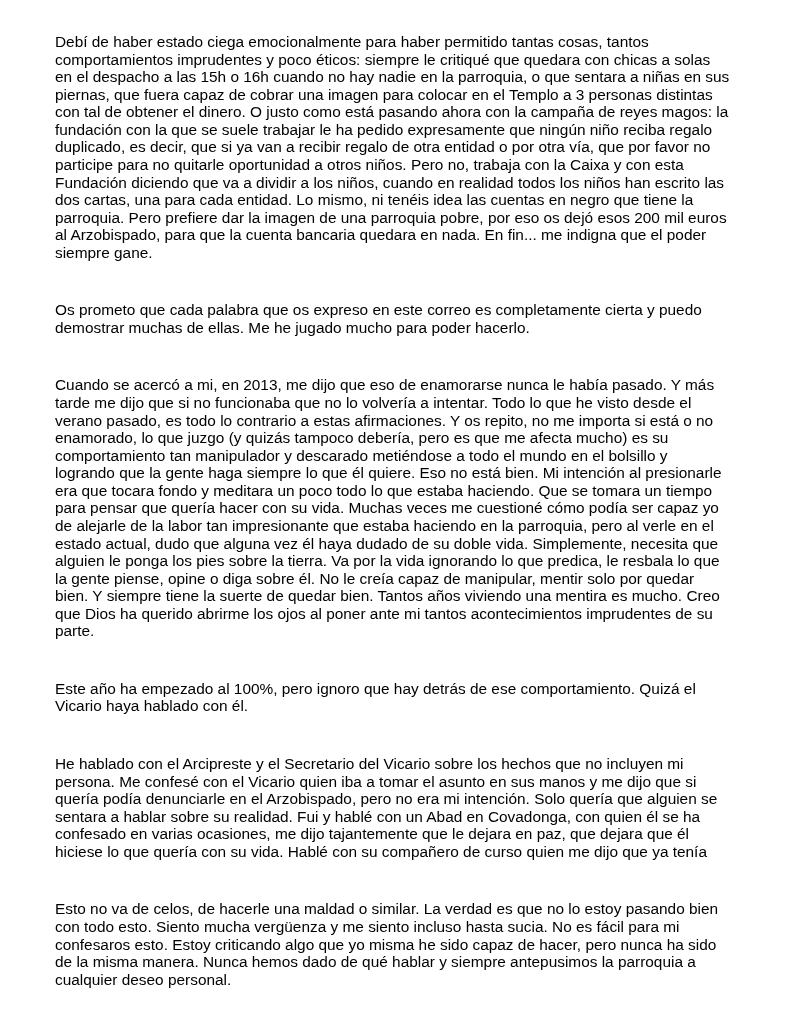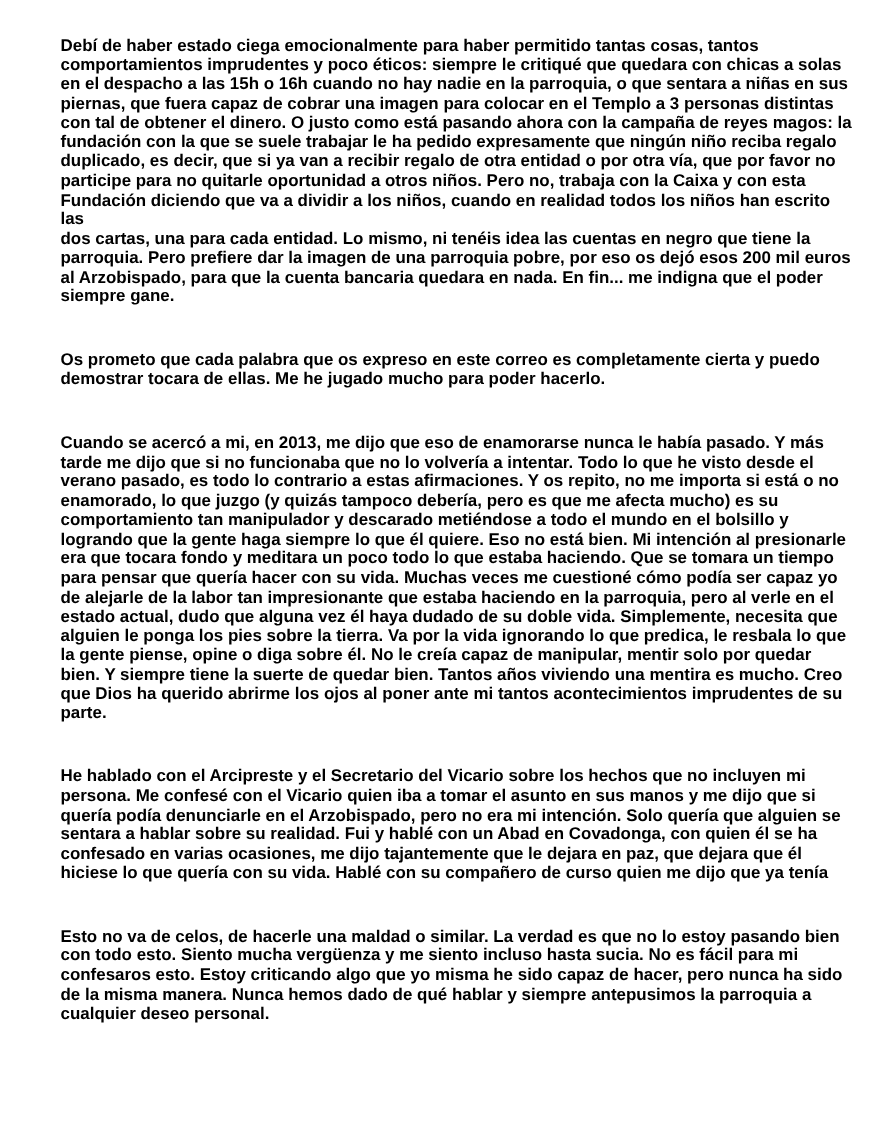--- a/index.html
+++ b/index.html
@@ -20,21 +20,20 @@
     width: 722px;
     color: #000000;
     font-family: "Liberation Sans", sans-serif;
     font-size: 15.4px;
     line-height: 17.56px;
   }
   .doc-page p {
     margin: 0 0 40px 0;
     padding: 0;
     white-space: pre-line; 
-    font-weight: bold;
     -webkit-font-smoothing: antialiased;
   }
 </style>
 </head>
 <body>
 
 <div class="doc-page">
   <p>Debí de haber estado ciega emocionalmente para haber permitido tantas cosas, tantos
 comportamientos imprudentes y poco éticos: siempre le critiqué que quedara con chicas a solas
 en el despacho a las 15h o 16h cuando no hay nadie en la parroquia, o que sentara a niñas en sus
@@ -42,36 +41,38 @@
 con tal de obtener el dinero. O justo como está pasando ahora con la campaña de reyes magos: la
 fundación con la que se suele trabajar le ha pedido expresamente que ningún niño reciba regalo
 duplicado, es decir, que si ya van a recibir regalo de otra entidad o por otra vía, que por favor no
 participe para no quitarle oportunidad a otros niños. Pero no, trabaja con la Caixa y con esta
 Fundación diciendo que va a dividir a los niños, cuando en realidad todos los niños han escrito las
 dos cartas, una para cada entidad.  Lo mismo, ni tenéis idea las cuentas en negro que tiene la
 parroquia. Pero prefiere dar la imagen de una parroquia pobre, por eso os dejó esos 200 mil euros
 al Arzobispado, para que la cuenta bancaria quedara en nada. En fin... me indigna que el poder
 siempre gane.</p>
   <p>Os prometo que cada palabra que os expreso en este correo es completamente cierta y puedo
-demostrar tocara de ellas. Me he jugado mucho para poder hacerlo.</p>
+demostrar muchas de ellas. Me he jugado mucho para poder hacerlo.</p>
   <p>Cuando se acercó a mi, en 2013, me dijo que eso de enamorarse nunca le había pasado. Y más
 tarde me dijo que si no funcionaba que no lo volvería a intentar. Todo lo que he visto desde el
 verano pasado, es todo lo contrario a estas afirmaciones. Y os repito, no me importa si está o no
 enamorado, lo que juzgo (y quizás tampoco debería, pero es que me afecta mucho) es su
 comportamiento tan manipulador y descarado metiéndose a todo el mundo en el bolsillo y
 logrando que la gente haga siempre lo que él quiere. Eso no está bien. Mi intención al presionarle
 era que tocara fondo y meditara un poco todo lo que estaba haciendo. Que se tomara un tiempo
 para pensar que quería hacer con su vida. Muchas veces me cuestioné cómo podía ser capaz yo
 de alejarle de la labor tan impresionante que estaba haciendo en la parroquia, pero al verle en el
 estado actual, dudo que alguna vez él haya dudado de su doble vida. Simplemente, necesita que
 alguien le ponga los pies sobre la tierra. Va por la vida ignorando lo que predica, le resbala lo que
 la gente piense, opine o diga sobre él. No le creía capaz de manipular, mentir solo por quedar
 bien. Y siempre tiene la suerte de quedar bien. Tantos años viviendo una mentira es mucho. Creo
 que Dios ha querido abrirme los ojos al poner ante mi tantos acontecimientos imprudentes de su
 parte.</p>
+  <p>Este año ha empezado al 100%, pero ignoro que hay detrás de ese comportamiento. Quizá el
+Vicario haya hablado con él.</p>
   <p>He hablado con el Arcipreste y el Secretario del Vicario sobre los hechos que no incluyen mi
 persona. Me confesé con el Vicario quien iba a tomar el asunto en sus manos y me dijo que si
 quería podía denunciarle en el Arzobispado, pero no era mi intención. Solo quería que alguien se
 sentara a hablar sobre su realidad. Fui y hablé con un Abad en Covadonga, con quien él se ha
 confesado en varias ocasiones, me dijo tajantemente que le dejara en paz, que dejara que él
 hiciese lo que quería con su vida. Hablé con su compañero de curso quien me dijo que ya tenía</p>
   <p>Esto no va de celos, de hacerle una maldad o similar. La verdad es que no lo estoy pasando bien
 con todo esto. Siento mucha vergüenza y me siento incluso hasta sucia. No es fácil para mi
 confesaros esto. Estoy criticando algo que yo misma he sido capaz de hacer, pero nunca ha sido
 de la misma manera. Nunca hemos dado de qué hablar y siempre antepusimos la parroquia a

